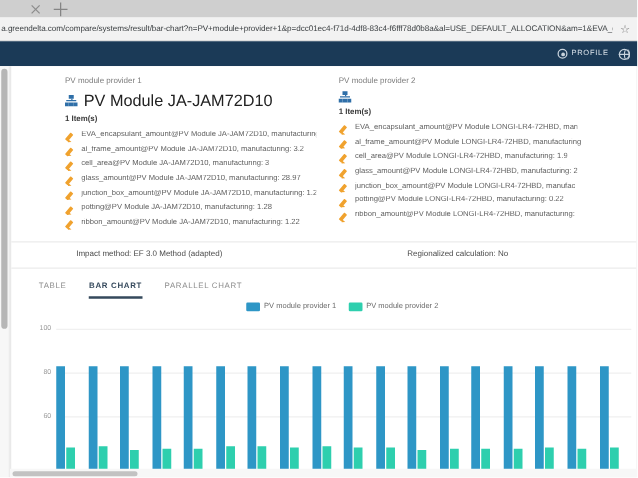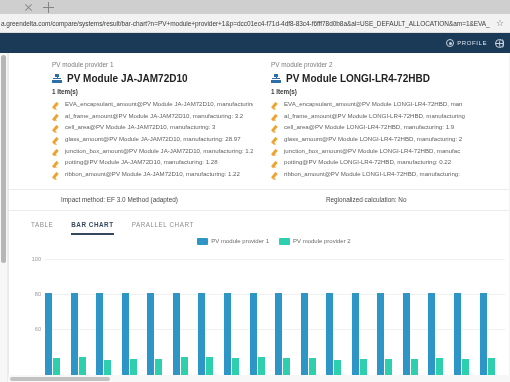--- a/index.html
+++ b/index.html
@@ -92,21 +92,21 @@
   .system-icon { width: 10px; height: 9px; position: relative; flex: 0 0 auto; }
   .system-icon i {
     position: absolute; background: #2f6fa8; display: block;
   }
   .system-icon i.n1 { left: 3.4px; top: 0;   width: 3.2px; height: 3px; }
   .system-icon i.n2 { left: 0;    top: 5.8px; width: 3.2px; height: 3px; }
   .system-icon i.n3 { left: 3.4px; top: 5.8px; width: 3.2px; height: 3px; }
   .system-icon i.n4 { left: 6.8px; top: 5.8px; width: 3.2px; height: 3px; }
   .system-icon i.bar { left: 0.6px; top: 4.2px; width: 8.8px; height: .9px; }
   .system-icon i.stem { left: 4.6px; top: 3px; width: .9px; height: 1.4px; }
-  .provider-title { font-size: 10px; color: #222; font-weight: 700; }
+  .provider-title { font-size: 13px; color: #222; font-weight: 400; }
   .provider-count { font-size: 6.3px; color: #3a3a3a; font-weight: bold; margin-bottom: 6px; }
 
   .param-list { display: flex; flex-direction: column; gap: 3.2px; }
   .param-row { display: flex; align-items: flex-start; gap: 5px; }
   .pencil-icon { flex: 0 0 auto; width: 8px; height: 8px; position: relative; margin-top: .5px; }
   .pencil-icon::before {
     content:""; position:absolute; left:1.6px; top:.6px; width:2.6px; height:6.6px;
     background:#f0a22e; transform: rotate(40deg); border-radius: .5px;
   }
   .pencil-icon::after {
@@ -271,21 +271,20 @@
           <div class="provider-caption">PV module provider 2</div>
           <div class="provider-title-row">
             <span class="system-icon">
               <i class="n1"></i>
                 <i class="stem"></i>
                 <i class="bar"></i>
                 <i class="n2"></i>
                 <i class="n3"></i>
                 <i class="n4"></i>
             </span>
-            <span class="provider-title">PV Module LONGI-LR4-72HBD</span>
           </div>
           <div class="provider-count">1 Item(s)</div>
           <div class="param-list">
             <div class="param-row">
               <span class="pencil-icon"></span>
               <span class="param-text">EVA_encapsulant_amount@PV Module LONGI-LR4-72HBD, man</span>
             </div>
             <div class="param-row">
               <span class="pencil-icon"></span>
               <span class="param-text">al_frame_amount@PV Module LONGI-LR4-72HBD, manufacturing</span>

